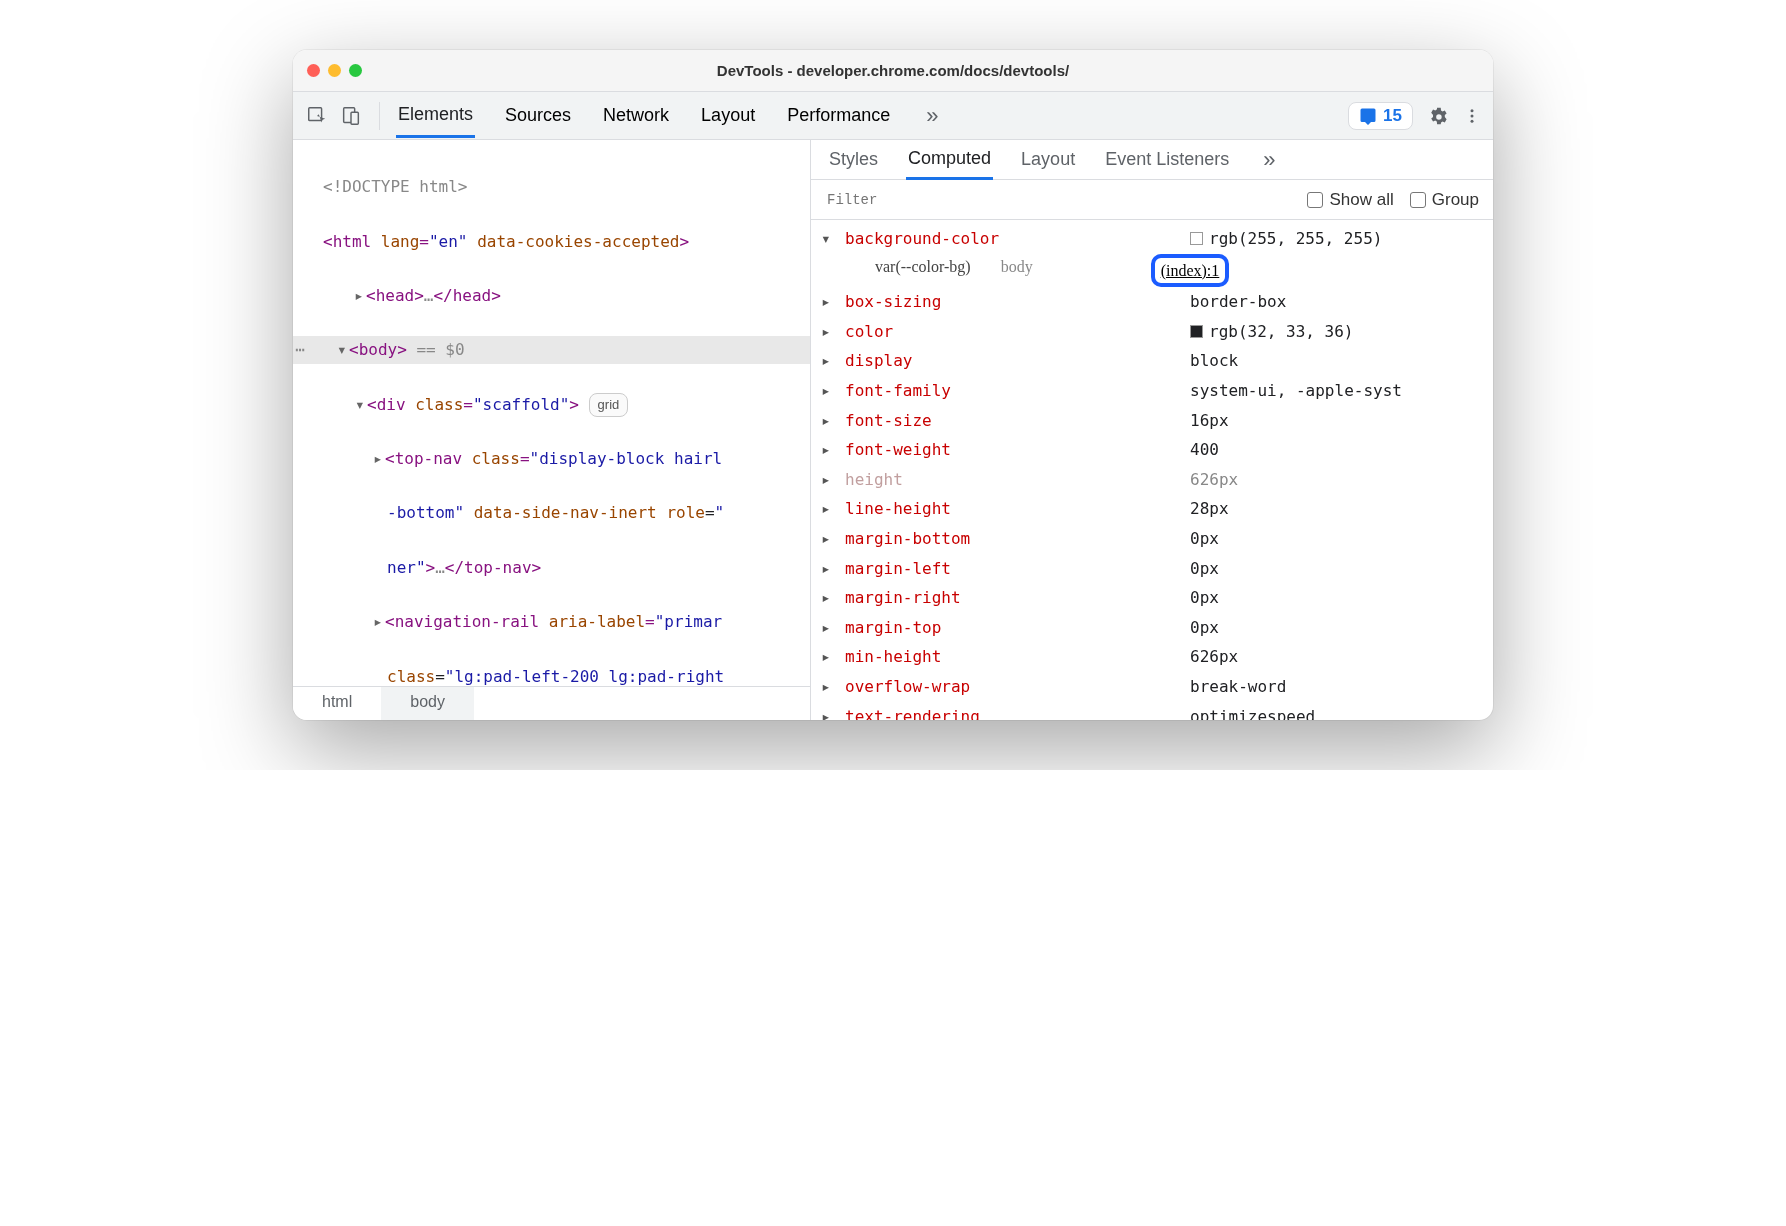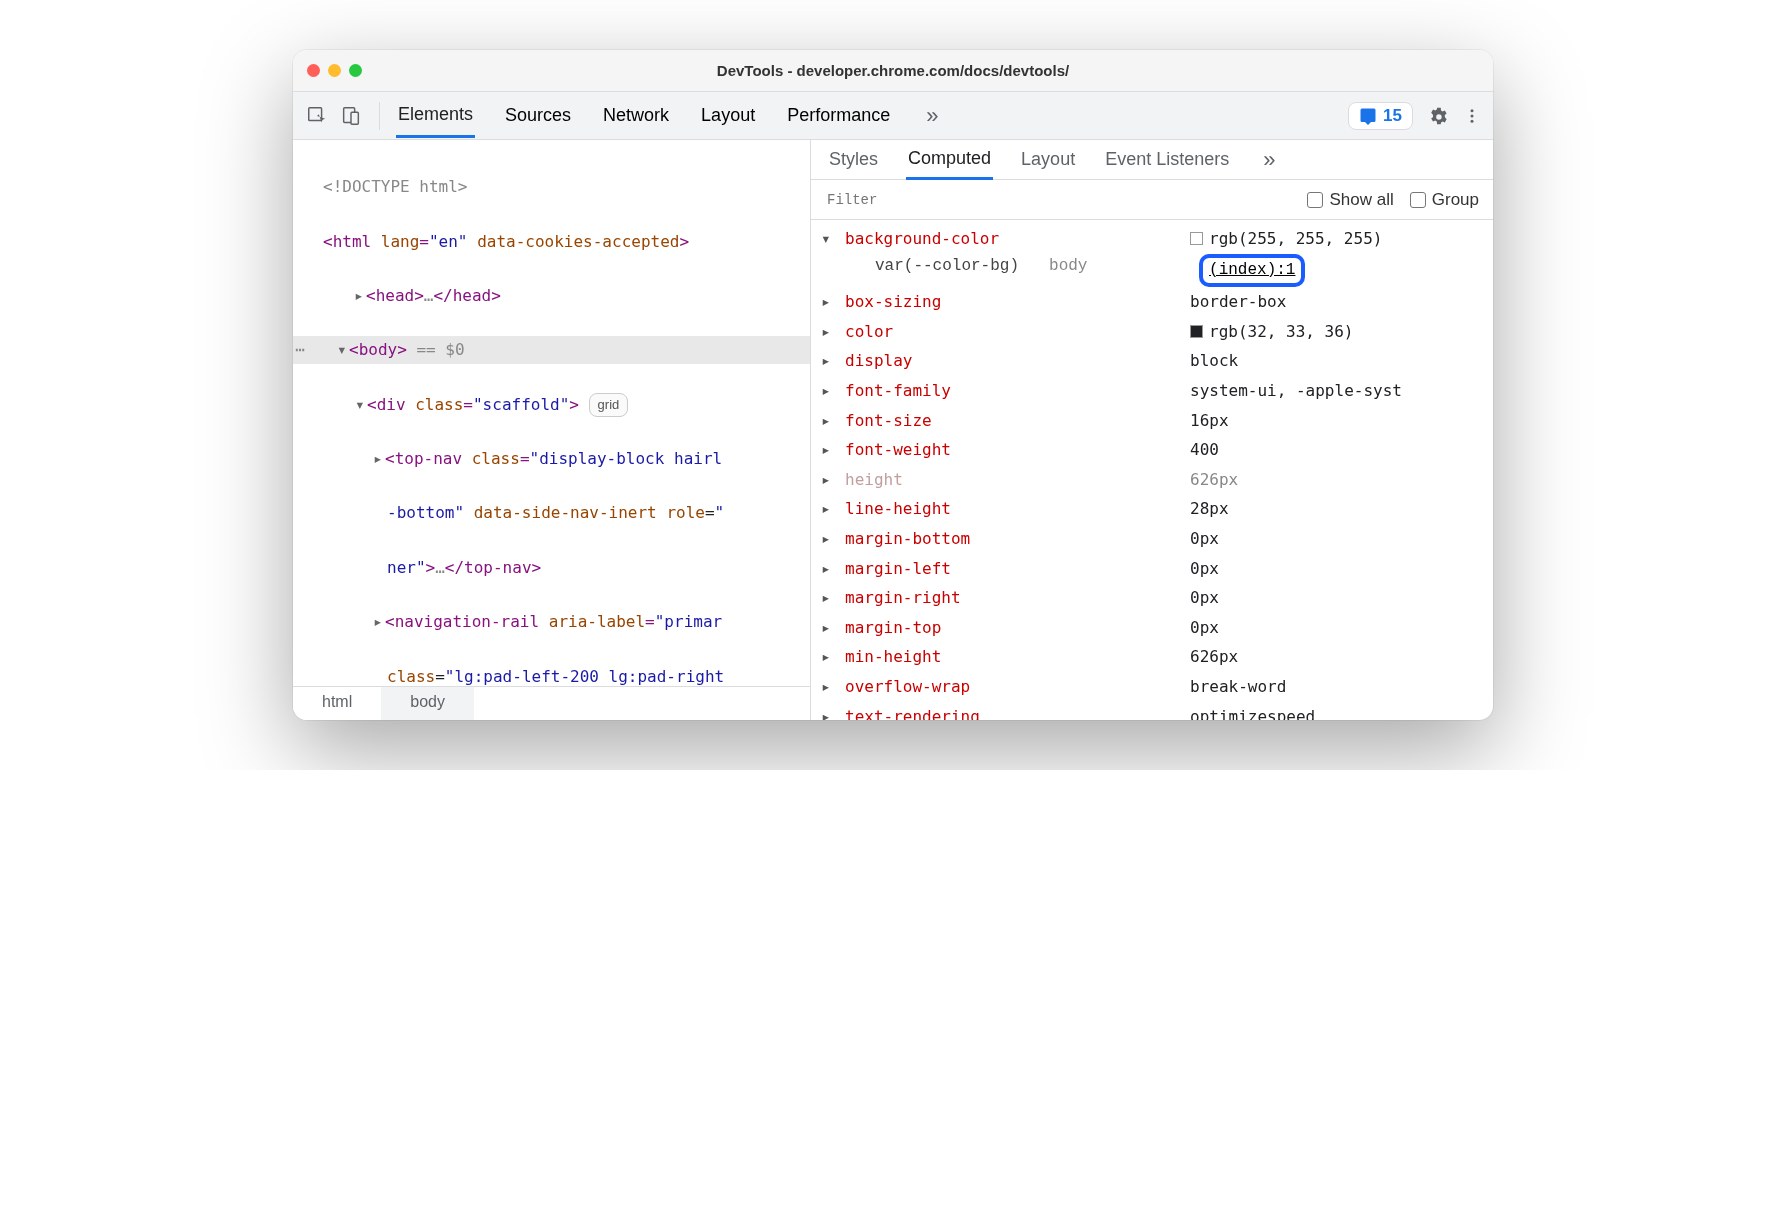--- a/index.html
+++ b/index.html
@@ -48,21 +48,21 @@
 .filter-input{flex:1;border:none;font-size:14px;color:#888;outline:none;background:transparent;font-family:Liberation Mono, monospace}
 .check{display:flex;align-items:center;gap:6px;font-size:17px;color:#333;cursor:pointer}
 .checkbox{width:16px;height:16px;border:1.5px solid #777;border-radius:3px}
 .props{flex:1;font-family:var(--mono);font-size:16px;line-height:1.85;padding:4px 10px;overflow:hidden}
 .prop-row{display:flex;align-items:flex-start;gap:10px}
 .prop-row .toggle{width:14px;color:#555}
 .prop-row .name{flex:0 0 335px;color:var(--propname)}
 .prop-row.dim .name{color:var(--dim)} .prop-row.dim .val{color:var(--dimv)}
 .prop-row .val-area{display:flex;align-items:center;gap:6px}
 .prop-row .swatch{width:13px;height:13px;border:1px solid #999;display:inline-block}
-.sub-row{padding-left:54px;display:flex;gap:30px;font-family:Liberation Mono, monospace;line-height:1.6}
+.sub-row{padding-left:54px;display:flex;gap:30px;font-family:Liberation Serif, serif;line-height:1.6}
 .sub-row .svar{color:#444}
 .sub-row .selector{color:var(--dimv);min-width:120px}
 .hl-link{border:4px solid #1b5cff;border-radius:10px;padding:0 6px}
 .hl-link span{color:#000;text-decoration:underline}
 svg{display:block}
 </style>
 </head>
 <body>
 
 <div class="shell">

